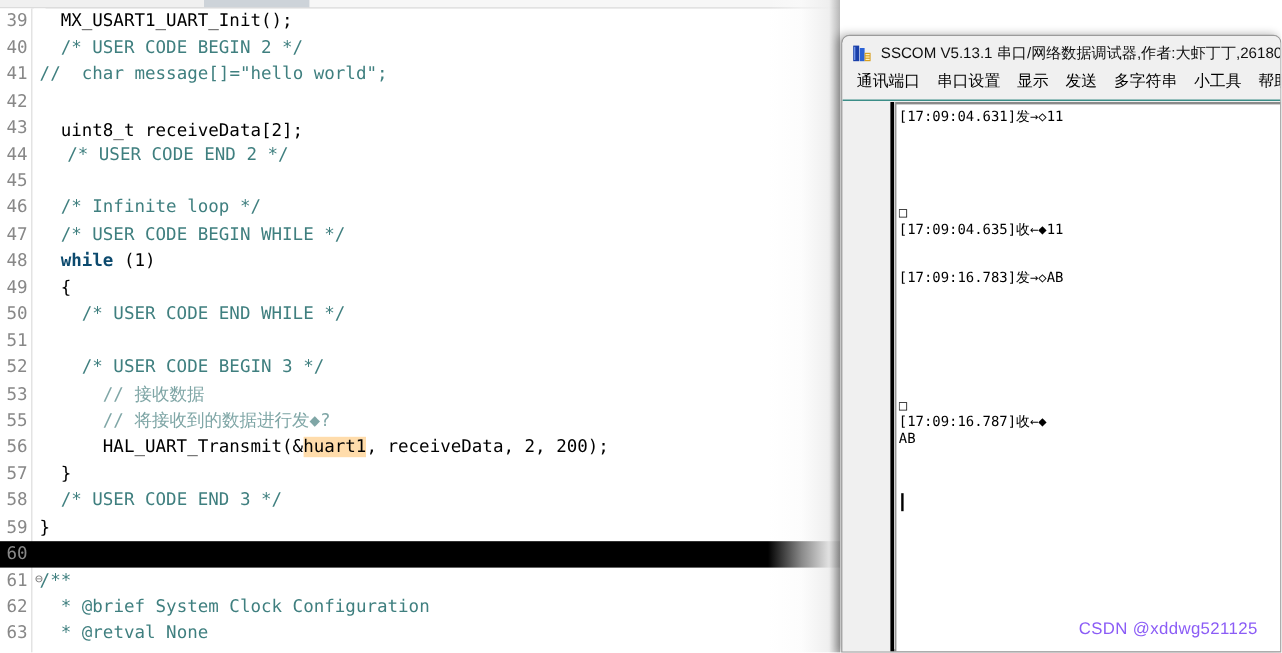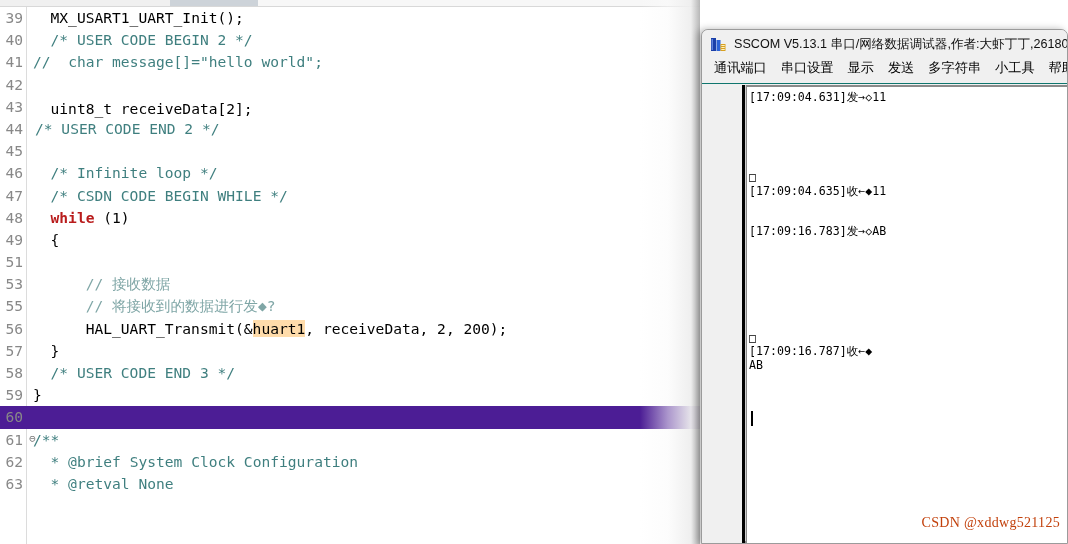--- a/index.html
+++ b/index.html
@@ -90,21 +90,21 @@
   }
   .cline .txt {
     position: absolute;
     left: 33px;
     top: 0;
     color: #000000;
     white-space: pre;
     text-align: right;
   }
   .cline.cur {
-    background: #4c1d95;
+    background: #000000;
   }
   .cline.cur::after {
     content: "";
     position: absolute;
     left: 0; right: 0; top: 0; bottom: 0;
     pointer-events: none;
   }
   .cline .fold {
     position: absolute;
     left: 27px;
@@ -112,21 +112,21 @@
     width: 11px;
     height: 11px;
     font-size: 11px;
     line-height: 11px;
     color: #7a7a7a;
     text-align: center;
   }
 
   .cm   { color: #3f7f7f; }       
   .cmz  { color: #7fa6a6; }       
-  .kw   { color: #b91c1c; font-weight: bold; } 
+  .kw   { color: #0c4a6e; font-weight: bold; } 
   .hl   { background: #ffdcab; }  
 
   
   #editor-shadow {
     position: absolute;
     left: 640px; top: 0;
     width: 62px; height: 544px;
     background: linear-gradient(to right,
         rgba(255,255,255,0) 0%,
         rgba(250,250,250,0.55) 45%,
@@ -236,25 +236,25 @@
     left: 4px;
     top: 324px;
     width: 2px;
     height: 15px;
     background: #000000;
   }
 
   
   #watermark {
     position: absolute;
-    right: 8px;
+    right: 20px;
     top: 515px;
-    font-family: Liberation Serif, serif;
+    font-family: Liberation Sans, sans-serif;
     font-size: 14px;
-    color: #c2410c;
+    color: #8b5cf6;
     letter-spacing: 0.3px;
     white-space: nowrap;
     pointer-events: none;
   }
 </style>
 </head>
 <body>
 
 <div id="root">
 
@@ -267,27 +267,29 @@
 
     <div id="gutter"></div>
     <div id="fold-col"></div>
 
     <div id="code-lines">
         <div class="cline"><span class="lno">39</span><span class="txt" style="left: 50.56px;"><span>MX_USART1_UART_Init();</span></span></div>
         <div class="cline"><span class="lno">40</span><span class="txt" style="left: 50.56px;"><span class="cm">/* USER CODE BEGIN 2 */</span></span></div>
         <div class="cline"><span class="lno">41</span><span class="txt" style="left: 33px;"><span class="cm">//  char message[]="hello world";</span></span></div>
         <div class="cline"><span class="lno">42</span><span class="txt" style="left: 50.56px; margin-top: 24px;"><span>uint8_t receiveData[2];</span></span></div>
         <div class="cline"><span class="lno">43</span><span class="txt" style="left: 33px;"></span></div>
-        <div class="cline"><span class="lno">44</span><span class="txt" style="left: 35px;"><span class="cm">/* USER CODE END 2 */</span></span></div>
+        <div class="cline"><span class="lno">44</span><span class="txt" style="left: 56px;"><span class="cm">/* USER CODE END 2 */</span></span></div>
         <div class="cline"><span class="lno">45</span><span class="txt" style="left: 33px;"></span></div>
         <div class="cline"><span class="lno">46</span><span class="txt" style="left: 50.56px;"><span class="cm">/* Infinite loop */</span></span></div>
-        <div class="cline"><span class="lno">47</span><span class="txt" style="left: 50.56px;"><span class="cm">/* CSDN CODE BEGIN WHILE */</span></span></div>
+        <div class="cline"><span class="lno">47</span><span class="txt" style="left: 50.56px;"><span class="cm">/* USER CODE BEGIN WHILE */</span></span></div>
         <div class="cline"><span class="lno">48</span><span class="txt" style="left: 50.56px;"><span class="kw">while</span><span> (1)</span></span></div>
         <div class="cline"><span class="lno">49</span><span class="txt" style="left: 50.56px;"><span>{</span></span></div>
+        <div class="cline"><span class="lno">50</span><span class="txt" style="left: 68.12px;"><span class="cm">/* USER CODE END WHILE */</span></span></div>
         <div class="cline"><span class="lno">51</span><span class="txt" style="left: 33px;"></span></div>
+        <div class="cline"><span class="lno">52</span><span class="txt" style="left: 68.12px;"><span class="cm">/* USER CODE BEGIN 3 */</span></span></div>
         <div class="cline"><span class="lno">53</span><span class="txt" style="left: 85.68px;"><span class="cmz">// 接收数据</span></span></div>
         <div class="cline"><span class="lno">55</span><span class="txt" style="left: 85.68px;"><span class="cmz">// 将接收到的数据进行发◆?</span></span></div>
         <div class="cline"><span class="lno">56</span><span class="txt" style="left: 85.68px;"><span>HAL_UART_Transmit(&amp;</span><span class="hl">huart1</span><span>, receiveData, 2, 200);</span></span></div>
         <div class="cline"><span class="lno">57</span><span class="txt" style="left: 50.56px;"><span>}</span></span></div>
         <div class="cline"><span class="lno">58</span><span class="txt" style="left: 50.56px;"><span class="cm">/* USER CODE END 3 */</span></span></div>
         <div class="cline"><span class="lno">59</span><span class="txt" style="left: 33px;"><span>}</span></span></div>
         <div class="cline cur"><span class="lno">60</span><span class="txt" style="left: 33px;"></span></div>
         <div class="cline"><span class="lno">61</span><span class="fold">⊖</span><span class="txt" style="left: 33px;"><span class="cm">/**</span></span></div>
         <div class="cline"><span class="lno">62</span><span class="txt" style="left: 41.78px;"><span class="cm"> * @brief System Clock Configuration</span></span></div>
         <div class="cline"><span class="lno">63</span><span class="txt" style="left: 41.78px;"><span class="cm"> * @retval None</span></span></div>

